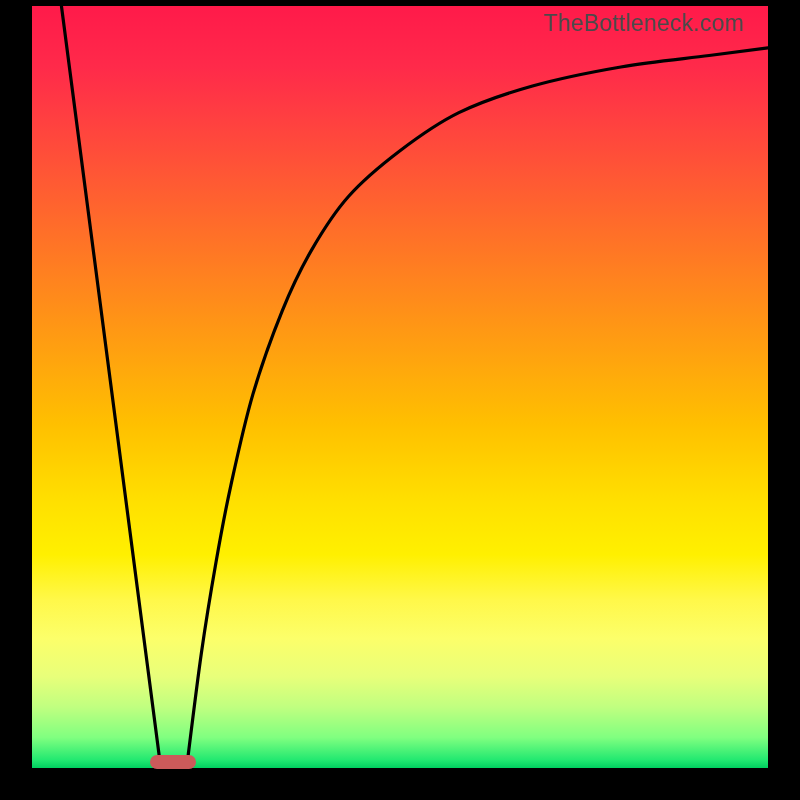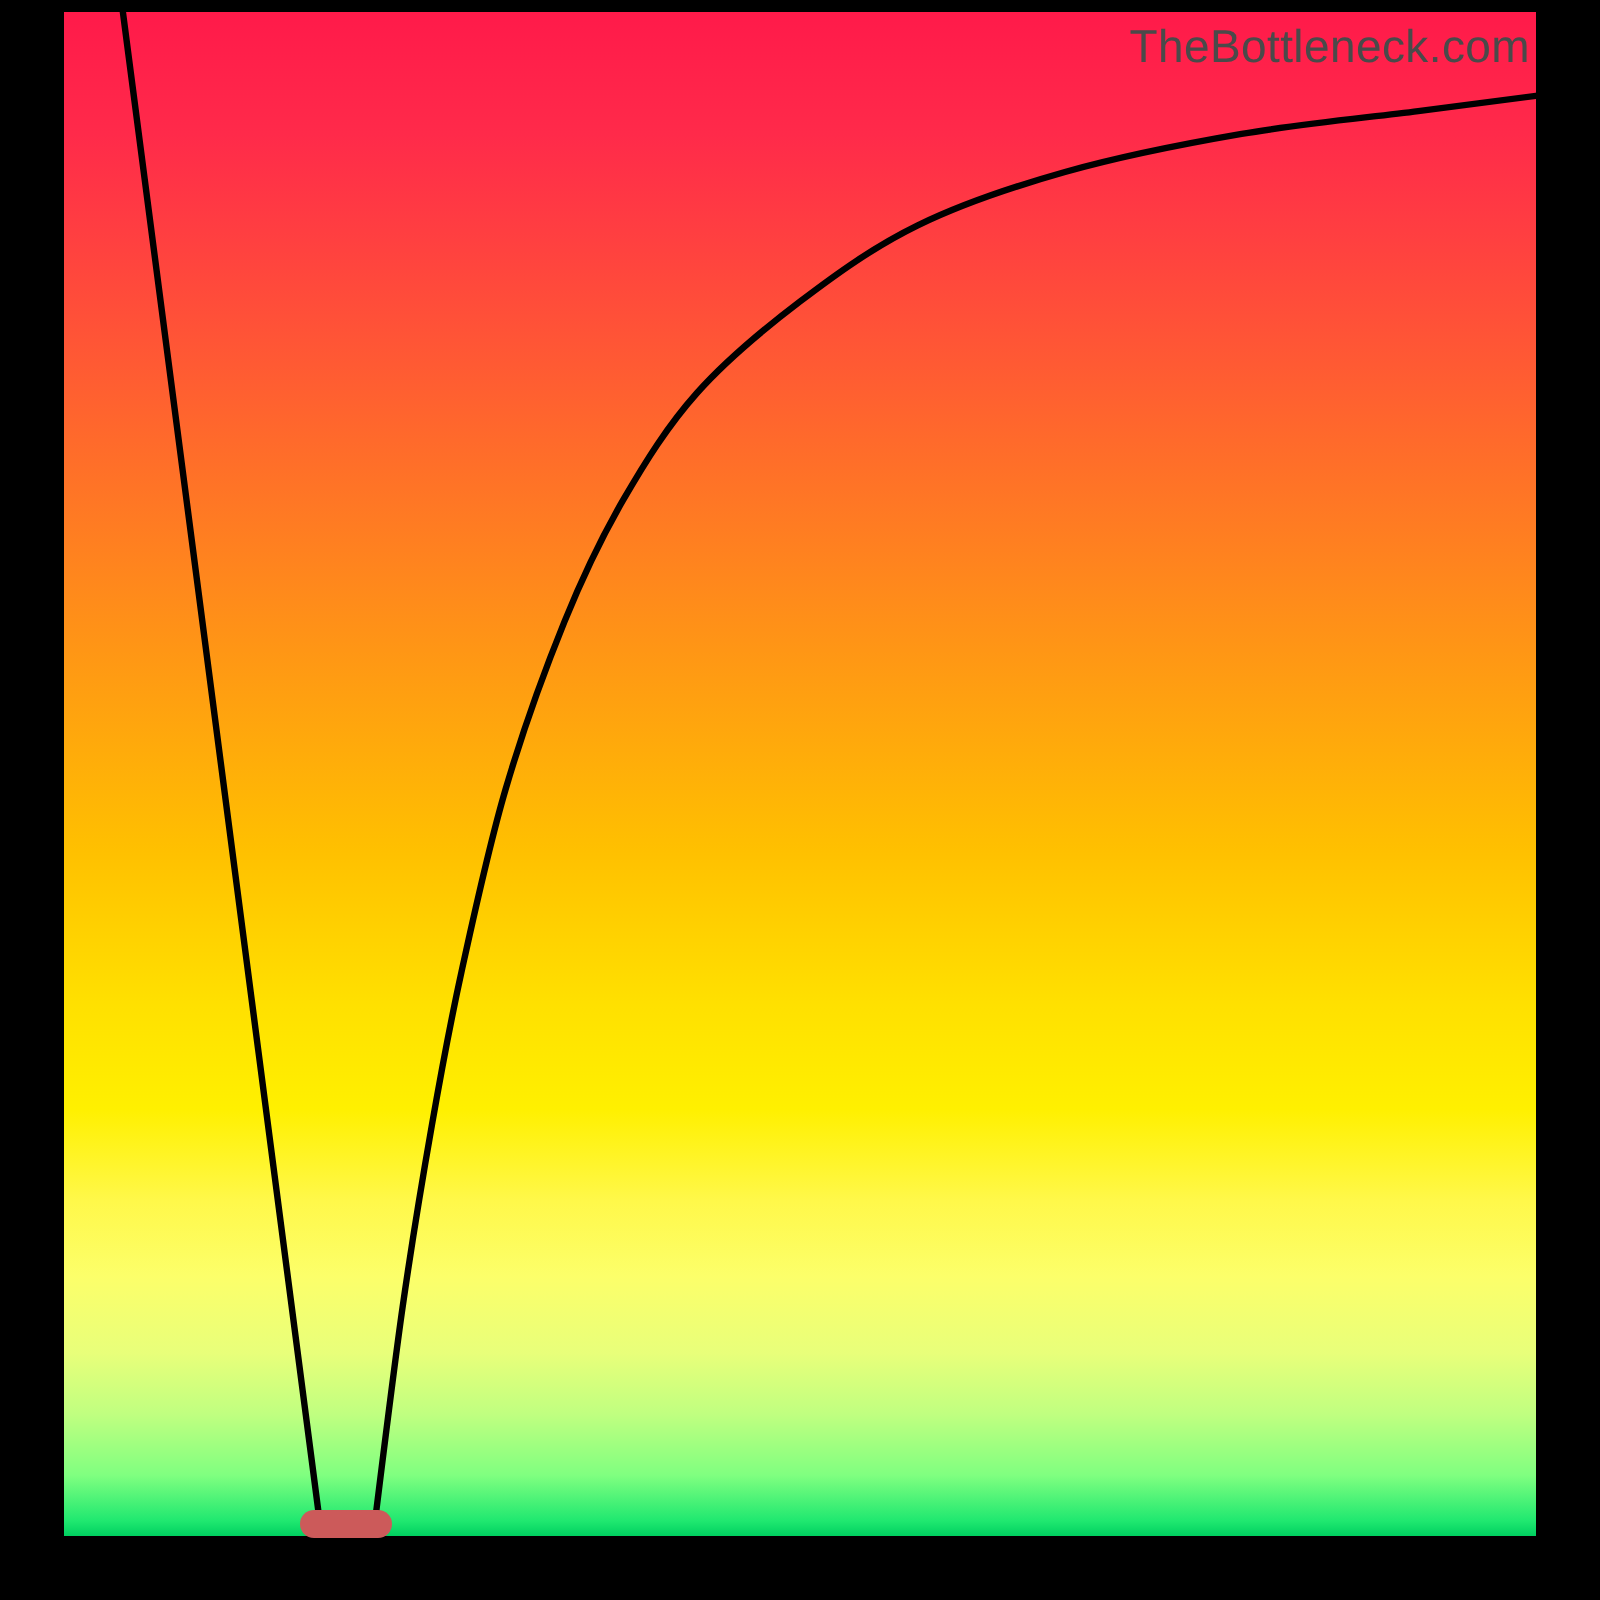--- a/index.html
+++ b/index.html
@@ -30,21 +30,21 @@
       #e8ff7a 88%,
       #c0ff80 92%,
       #80ff80 96%,
       #20e870 99%,
       #00d060 100%
     );
   }
   .watermark {
     position: absolute;
     top: 4px;
-    right: 3px;
+    right: 24px;
     color: #4a4a4a;
     font-size: 23px;
     font-weight: 500;
     letter-spacing: 0.2px;
     z-index: 10;
   }
   svg.curves {
     position: absolute;
     inset: 0;
     width: 100%;

